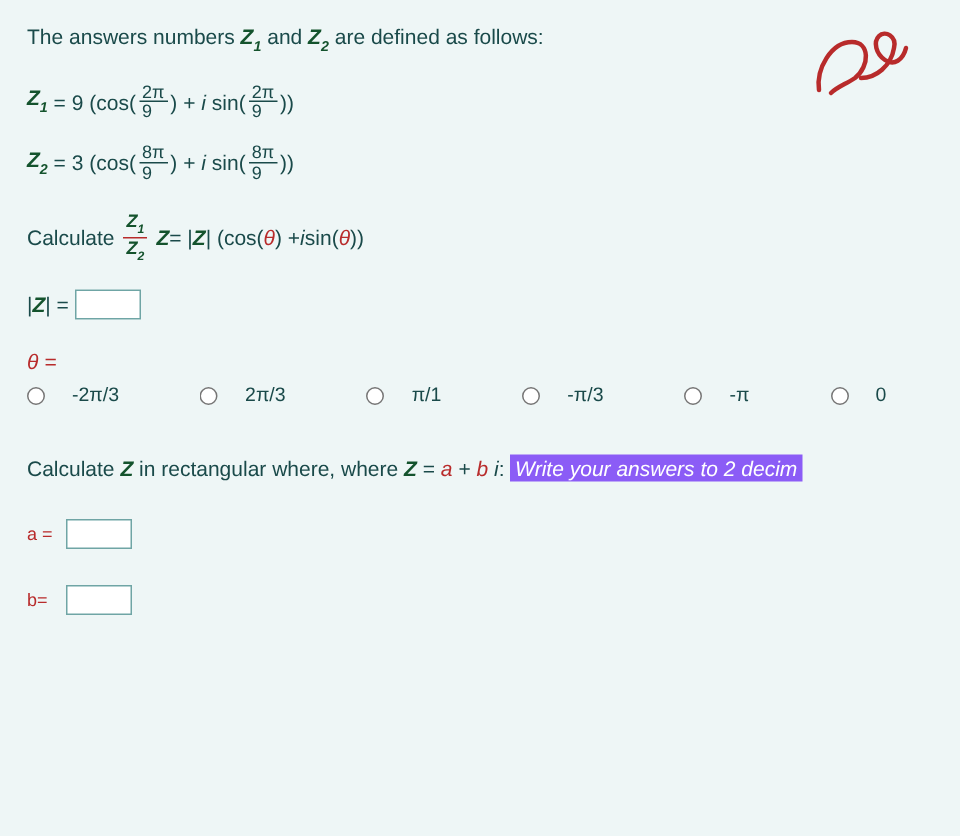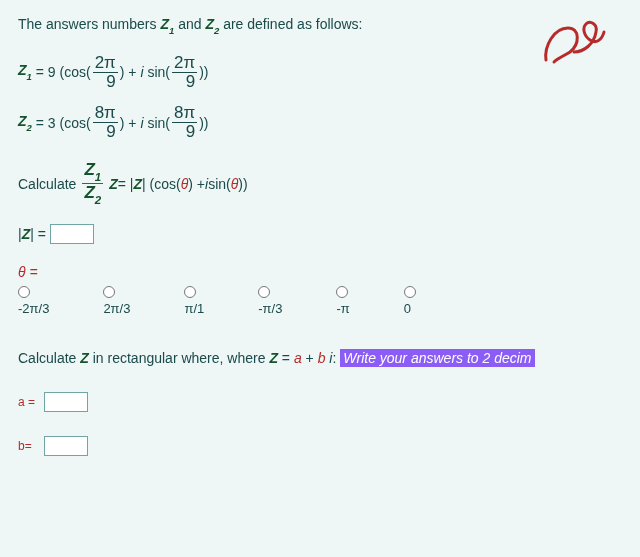--- a/index.html
+++ b/index.html
@@ -13,35 +13,35 @@
     font-size: 14px;
     color: #1a4a4a;
     position: relative;
   }
   .intro { margin-bottom: 18px; }
   .zvar { color: #14532d; font-style: italic; font-weight: 600; }
   .red { color: #b82b2b; }
   .ital { font-style: italic; }
   sub { font-size: 0.68em; vertical-align: -0.5em; }
   .eqline { display: flex; align-items: center; margin: 14px 0; }
-  .frac { display: inline-flex; flex-direction: column; align-items: flex-end; vertical-align: middle; margin: 0 2px; font-size: 17px; line-height: 1.05; }
+  .frac { display: inline-flex; flex-direction: column; align-items: flex-start; vertical-align: middle; margin: 0 2px; font-size: 12px; line-height: 1.05; }
   .frac .num { border-bottom: 1px solid #1a4a4a; padding: 0 2px; }
   .frac .den { padding: 0 2px; }
   .fracR .num { border-bottom: 1px solid #b82b2b; }
   .answer-row { display: flex; align-items: center; margin: 12px 0; }
   input.box {
     width: 44px; height: 20px;
     border: 1px solid #6fa5a5;
     background: #fff;
     font-size: 12px;
     padding: 0 2px;
   }
   .theta-lbl { font-style: italic; }
   .options { display: flex; gap: 54px; margin-top: 6px; align-items: center; }
-  .opt { display: flex; align-items: flex-start; gap: 3px; font-size: 13px; flex-direction: column; }
+  .opt { display: flex; align-items: flex-end; gap: 18px; font-size: 13px; }
   input[type=radio] { accent-color: #1a4a4a; margin:0; width:12px; height:12px; }
   .highlight {
     background: #8b5cf6;
     color: #fff;
     font-style: italic;
     padding: 1px 3px;
   }
   .rect-section { margin-top: 34px; }
   .ab-row { display:flex; align-items:center; margin-top: 18px; }
   .ab-lbl { color: #b82b2b; font-size: 12px; width: 26px; }

